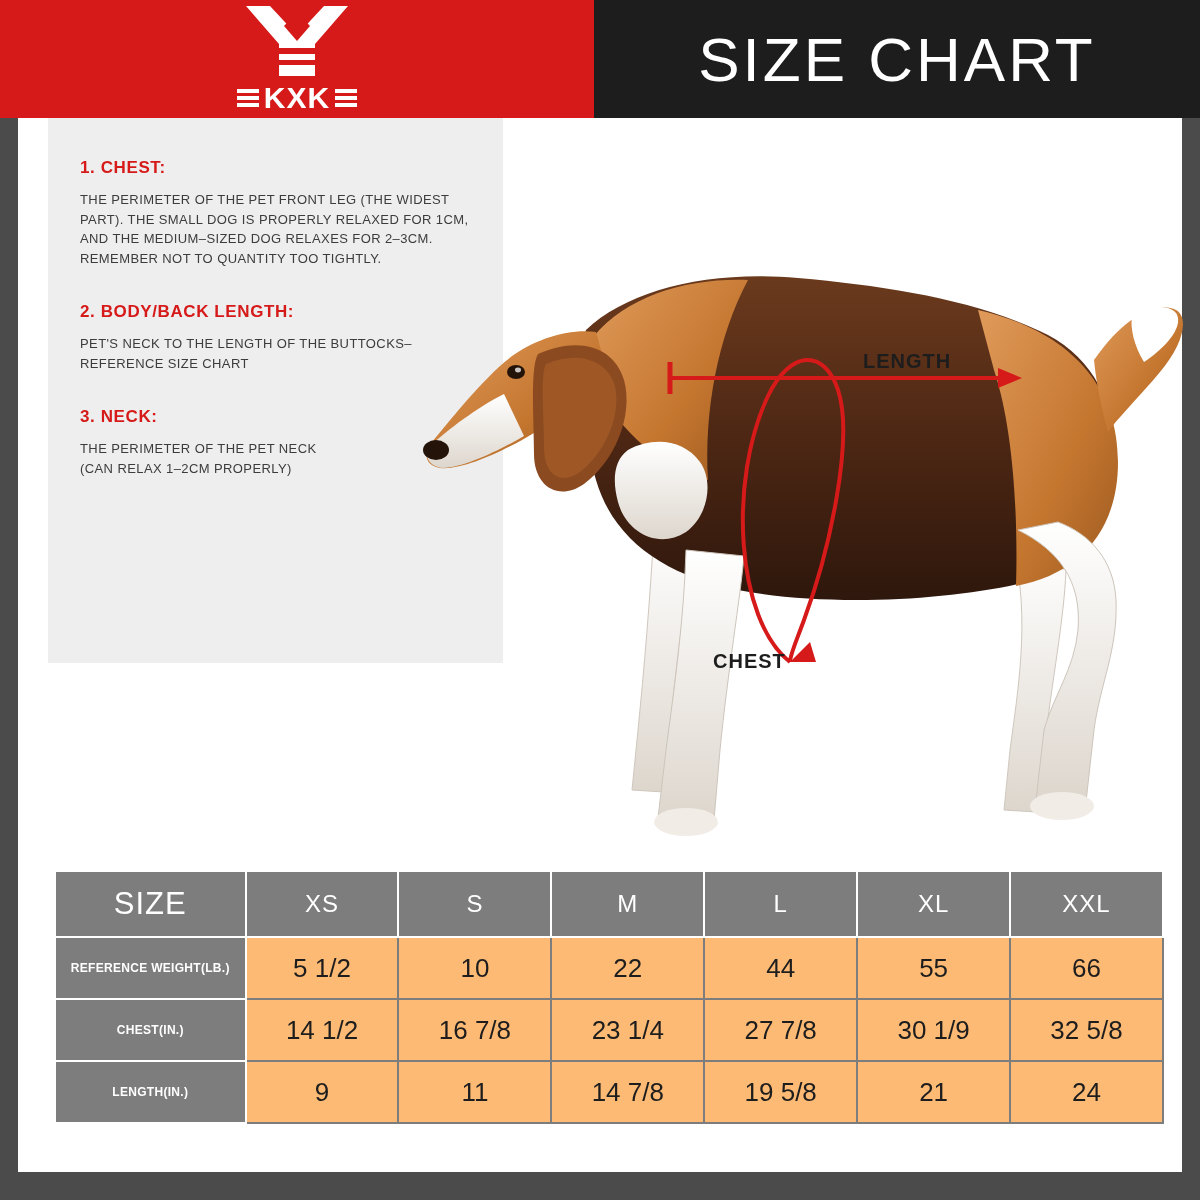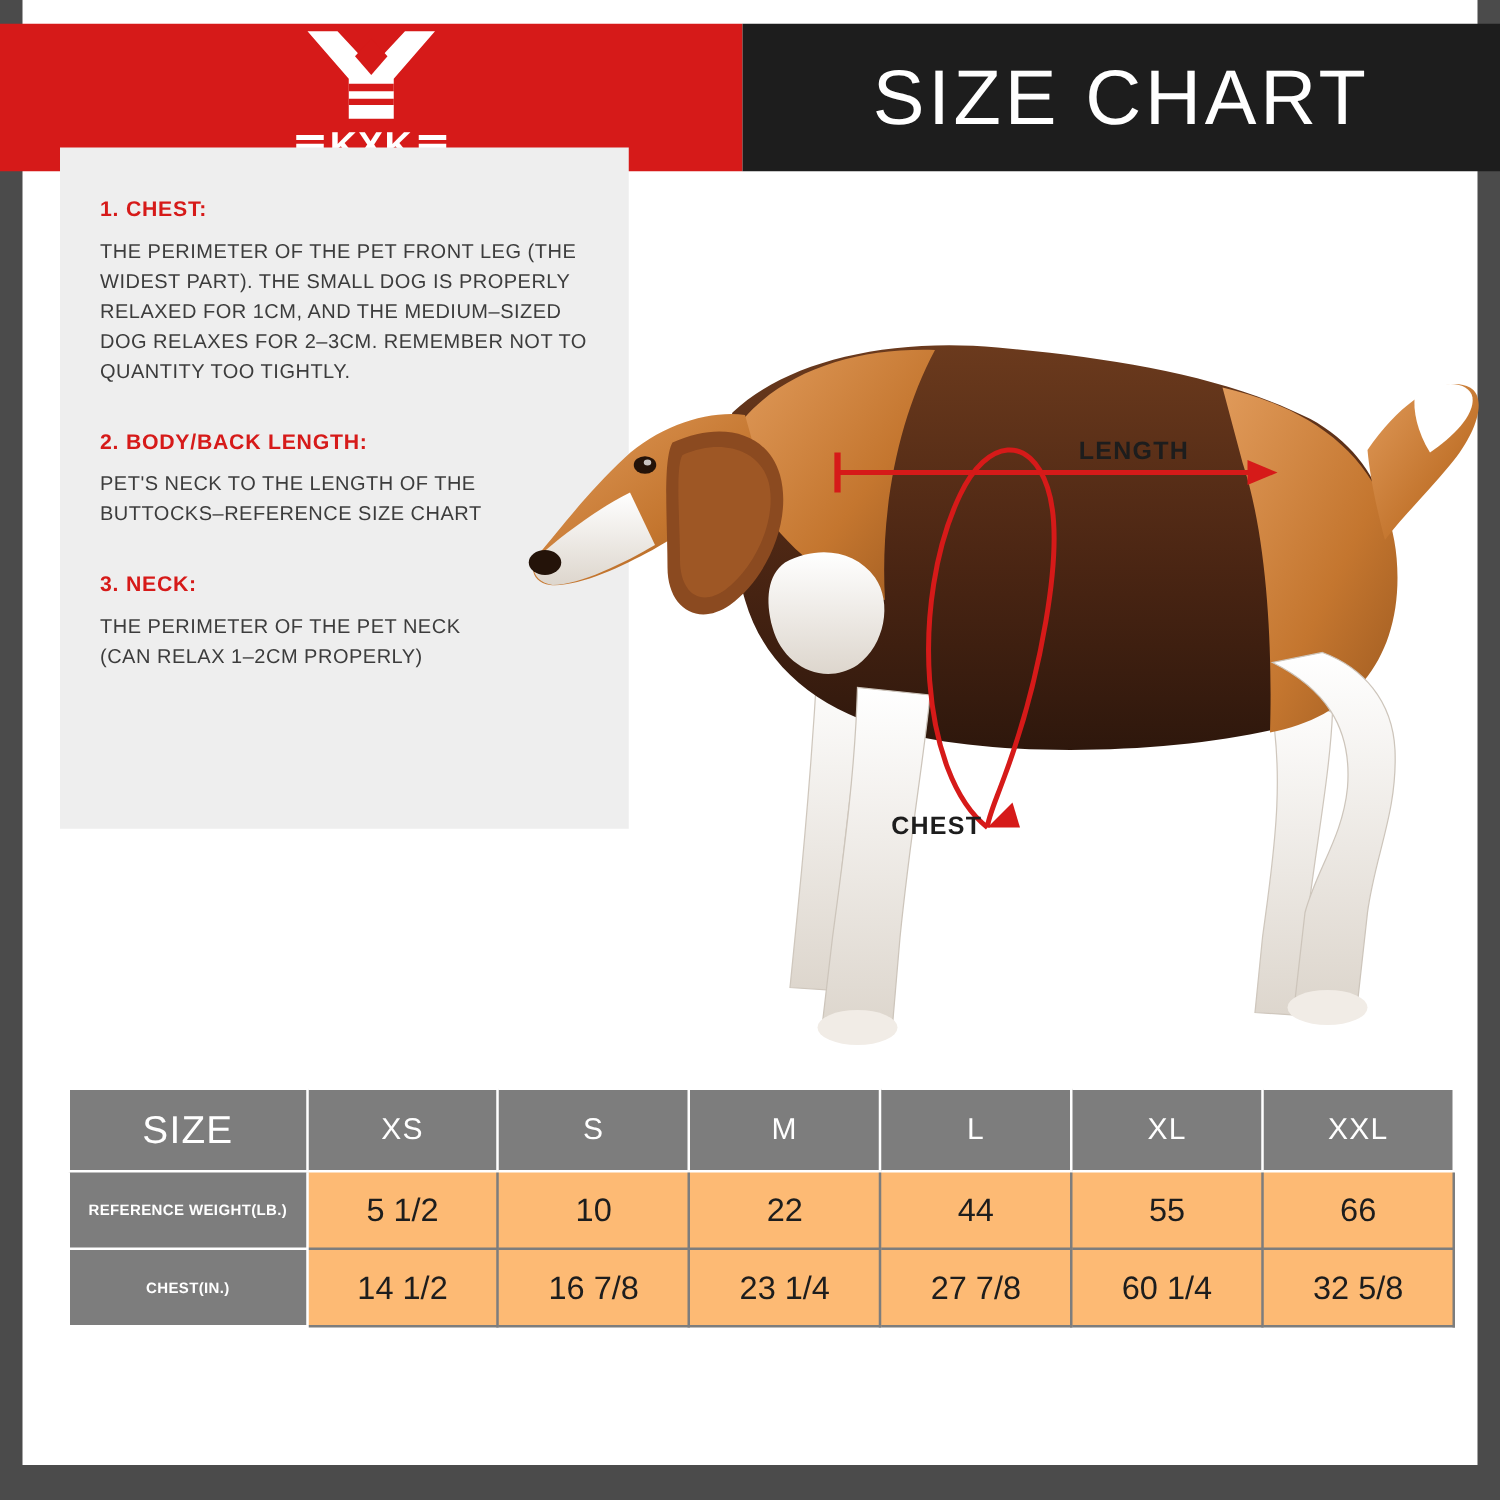--- a/index.html
+++ b/index.html
@@ -15,21 +15,20 @@
     background: #ffffff;
     border-left: 18px solid #4b4b4b;
     border-right: 18px solid #4b4b4b;
     border-bottom: 0;
   }
   
   .header {
     position: absolute; top: 0; left: -18px;
     width: 1200px; height: 137px;
     display: flex;
-    align-items: flex-end;
   }
   .header-left {
     width: 594px; height: 118px;
     background: #d61a19;
     display: flex; align-items: center; justify-content: center;
   }
   .header-right {
     flex: 1; height: 118px;
     background: #1d1d1d;
     display: flex; align-items: center; justify-content: center;
@@ -68,21 +67,21 @@
   }
   .info-heading {
     color: #d61a19;
     font-size: 17px;
     font-weight: bold;
     letter-spacing: 0.6px;
     margin-bottom: 12px;
   }
   .info-body {
     color: #3c3c3c;
-    font-size: 16px;
+    font-size: 13px;
     line-height: 1.5;
     letter-spacing: 0.4px;
     margin-bottom: 34px;
     white-space: pre-line;
   }
   .info-body.last { margin-bottom: 0; }
 
   
   .dog-area {
     position: absolute;
@@ -313,21 +312,30 @@
           <td>44</td>
           <td>55</td>
           <td>66</td>
         </tr>
         <tr>
           <th>CHEST(IN.)</th>
           <td>14 1/2</td>
           <td>16 7/8</td>
           <td>23 1/4</td>
           <td>27 7/8</td>
-          <td>60 1/4</td>
+          <td>30 1/9</td>
           <td>32 5/8</td>
+        </tr>
+        <tr>
+          <th>LENGTH(IN.)</th>
+          <td>9</td>
+          <td>11</td>
+          <td>14 7/8</td>
+          <td>19 5/8</td>
+          <td>21</td>
+          <td>24</td>
         </tr>
       </tbody>
     </table>
   </div>
 
   <div class="bottom-bar"></div>
 </div>
 
 </body></html>

